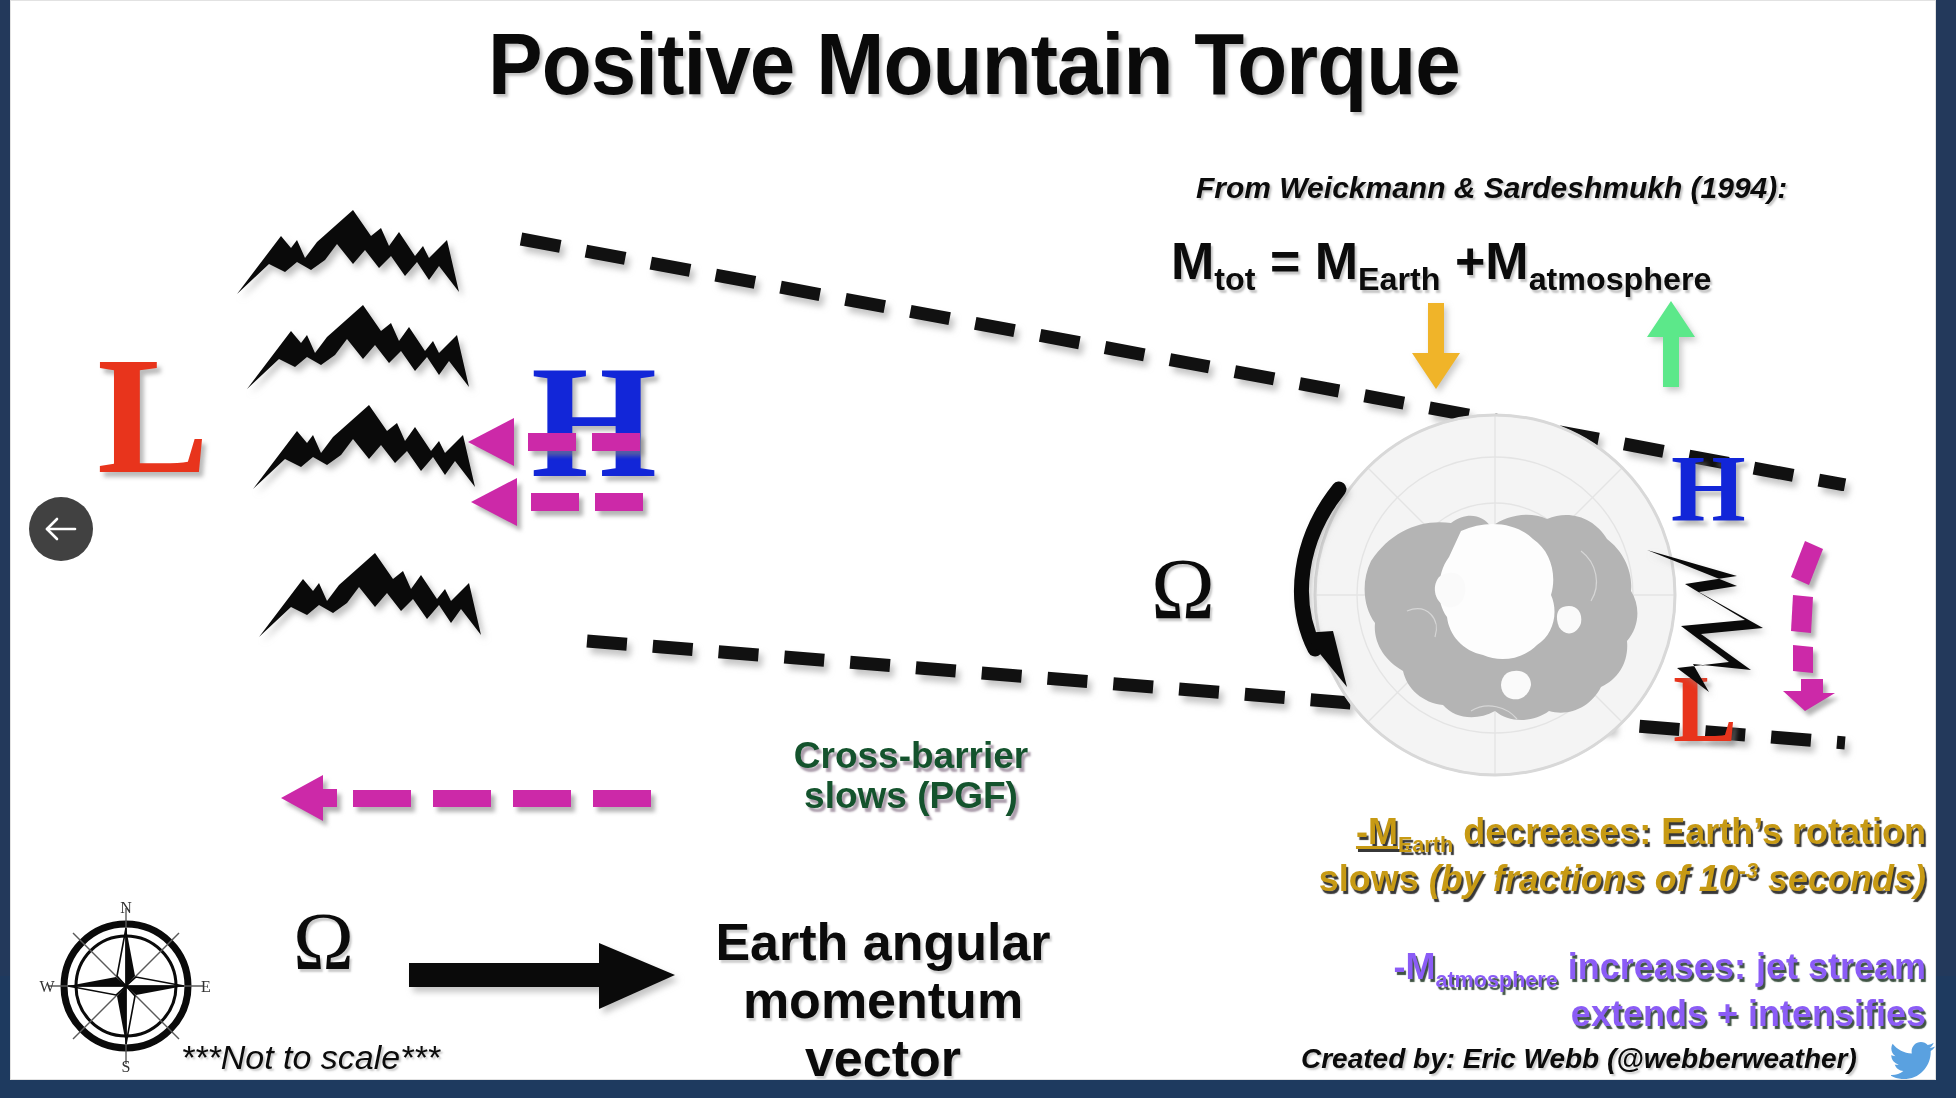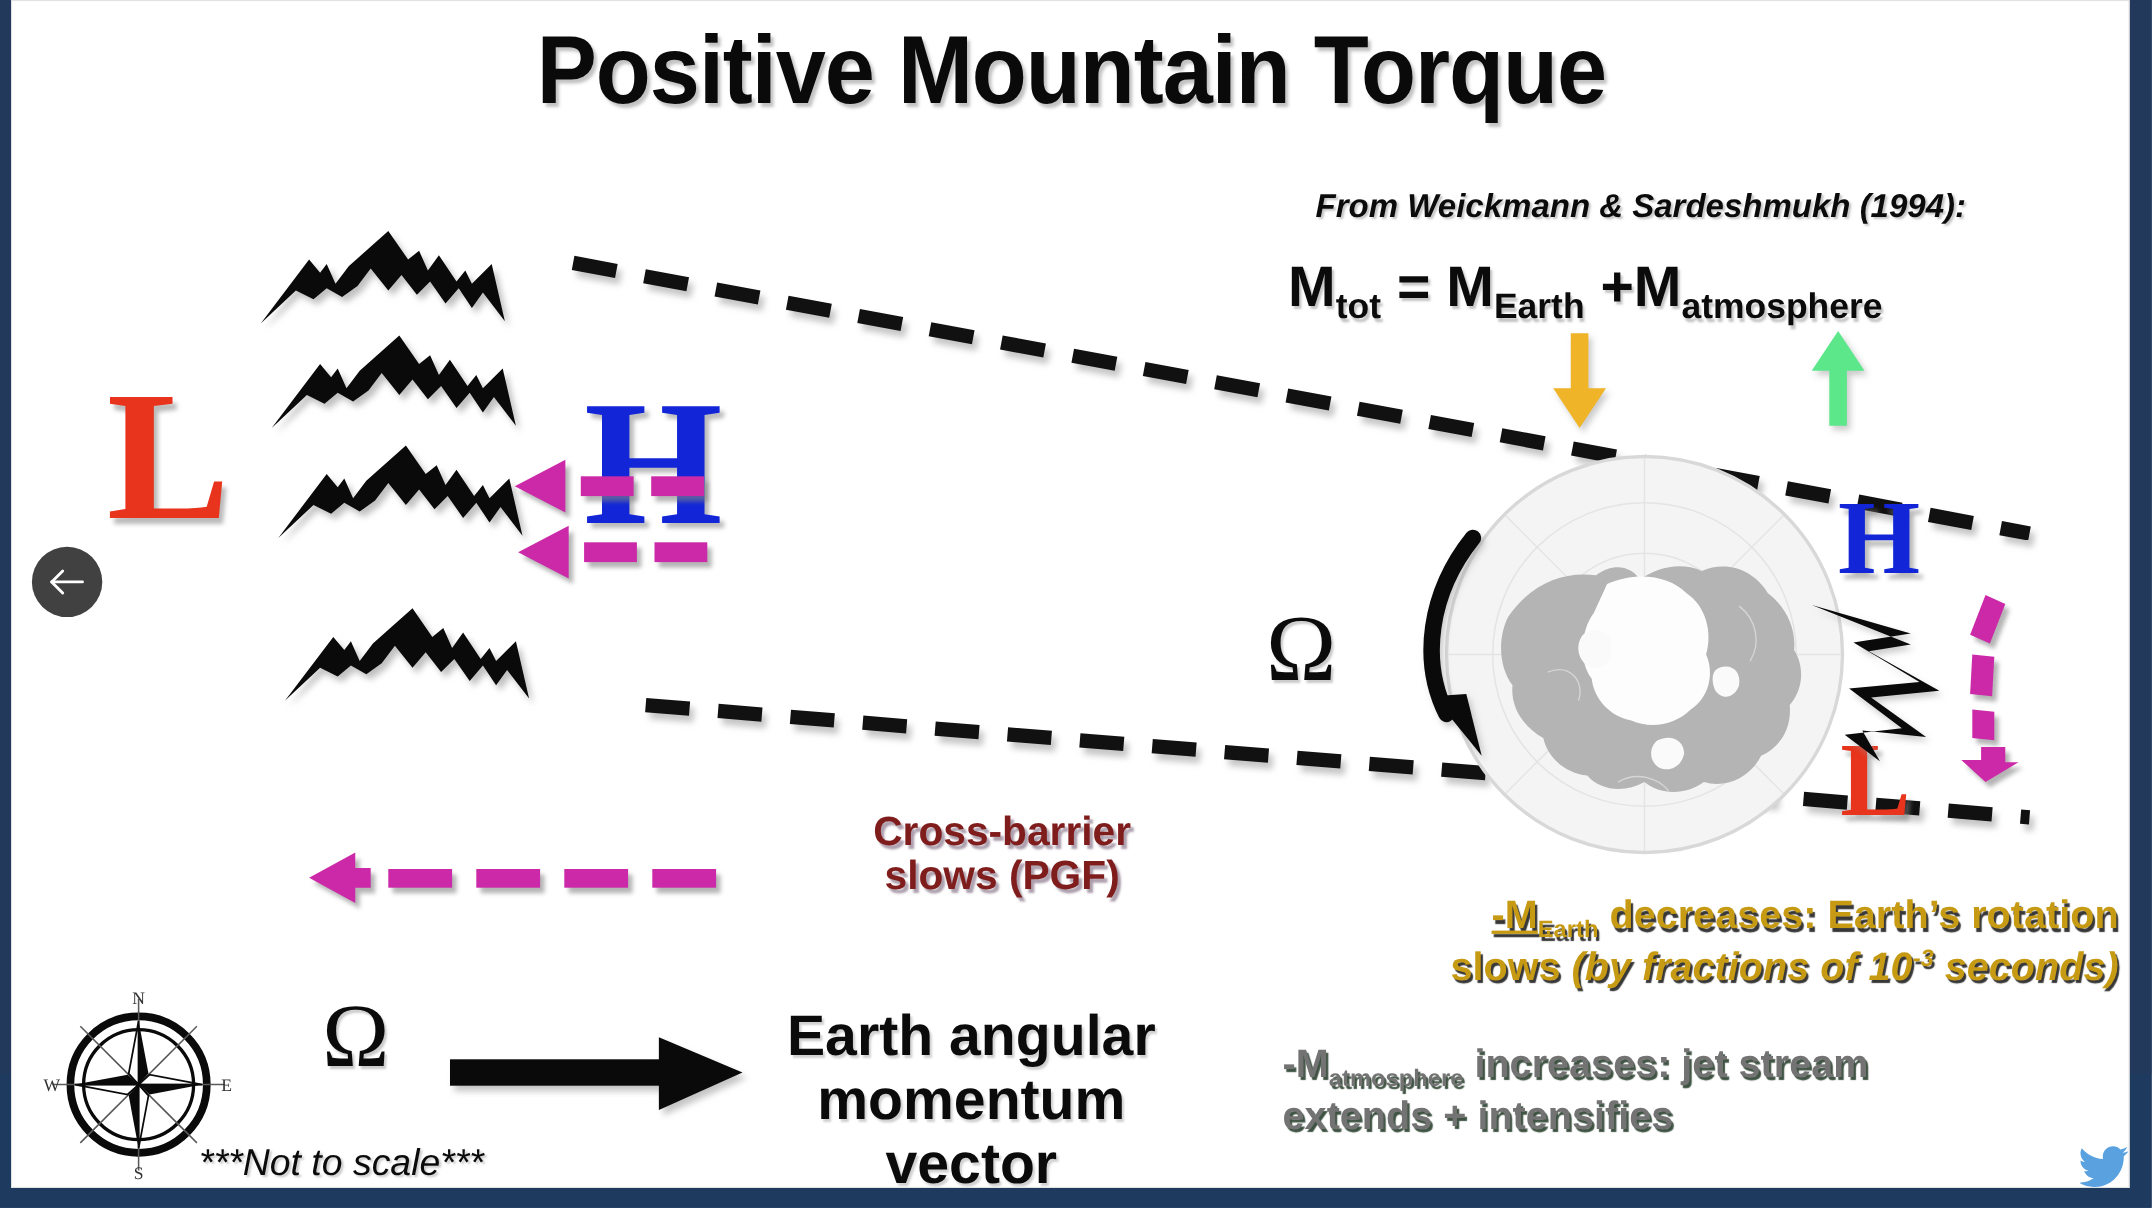--- a/index.html
+++ b/index.html
@@ -106,21 +106,21 @@
     text-shadow: 2px 3px 2px rgba(150,150,150,0.5);
   }
 
   
   #pgf-label {
     left: 690px; top: 735px; width: 420px;
     text-align: center;
     font-family: "Liberation Sans", sans-serif;
     font-weight: bold; font-size: 37px;
     line-height: 1.08;
-    color: #7f1d1d;
+    color: #14532d;
     text-shadow: 3px 4px 2px rgba(70,40,70,0.45);
   }
 
   
   #compass { left: 28px; top: 895px; width: 175px; height: 180px; }
 
   
   #omega-vec {
     left: 282px; top: 900px;
     font-family: "Liberation Serif","DejaVu Serif",serif;
@@ -154,24 +154,24 @@
     color: #c79a14;
     text-shadow: 2px 3px 1px rgba(20,20,20,0.85);
   }
   #earth-note .ul { text-decoration: underline; }
   #earth-note .it { font-style: italic; }
   #earth-note sub { font-size: 0.6em; }
   #earth-note sup { font-size: 0.6em; }
 
   #atmos-note {
     left: 1155px; top: 945px; width: 760px;
-    text-align: left;
+    text-align: right;
     font-family: "Liberation Sans", sans-serif;
     font-weight: bold; font-size: 36px; line-height: 1.14;
-    color: #737373;
+    color: #8b5cf6;
     text-shadow: 2px 3px 1px rgba(15,40,20,0.8);
   }
   #atmos-note sub { font-size: 0.6em; }
 
   #credit {
     left: 1290px; top: 1042px;
     font-family: "Liberation Sans", sans-serif;
     font-style: italic; font-weight: bold;
     font-size: 28px; color: #0b0b0b;
     white-space: nowrap;
@@ -374,20 +374,21 @@
     <div class="abs" id="earth-note">
       <div><span class="ul"><span>-M</span><sub>Earth</sub></span><span> decreases: Earth’s rotation</span></div>
       <div><span>slows </span><span class="it"><span>(by fractions of 10</span><sup>-3</sup><span> seconds)</span></span></div>
     </div>
 
     <div class="abs" id="atmos-note">
       <div><span>-M</span><sub>atmosphere</sub><span> increases: jet stream</span></div>
       <div>extends + intensifies</div>
     </div>
 
+    <div class="abs" id="credit">Created by: Eric Webb (@webberweather)</div>
     <svg class="abs" id="twitter-icon" width="46" height="40" viewBox="0 0 46 40">
       <path fill="#5aa1e0" d="M44,5.5 c-1.7,0.8 -3.5,1.3 -5.4,1.5 1.9,-1.2 3.4,-3 4.1,-5.2
         -1.8,1.1 -3.8,1.9 -6,2.3 -1.7,-1.9 -4.1,-3 -6.8,-3 -5.1,0 -9.3,4.2 -9.3,9.4
         0,0.7 0.1,1.5 0.2,2.1 -7.7,-0.4 -14.6,-4.1 -19.2,-9.8 -0.8,1.4 -1.3,3 -1.3,4.7
         0,3.3 1.7,6.1 4.2,7.8 -1.5,0 -3,-0.5 -4.2,-1.2 0,0 0,0.1 0,0.1 0,4.5 3.2,8.3 7.5,9.2
         -0.8,0.2 -1.6,0.3 -2.4,0.3 -0.6,0 -1.2,-0.1 -1.7,-0.2 1.2,3.7 4.6,6.4 8.7,6.5
         -3.2,2.5 -7.2,4 -11.6,4 -0.8,0 -1.5,0 -2.3,-0.1 4.1,2.7 9.1,4.2 14.4,4.2
         17.3,0 26.8,-14.4 26.8,-26.8 0,-0.4 0,-0.8 0,-1.2 1.8,-1.3 3.4,-3 4.6,-4.9 Z"></path>
     </svg>
 

